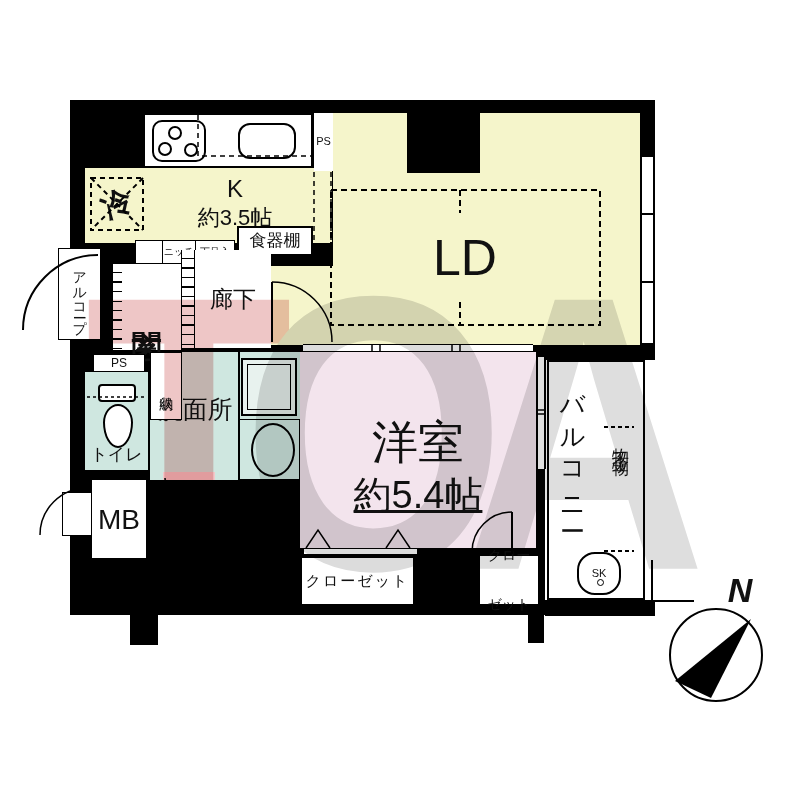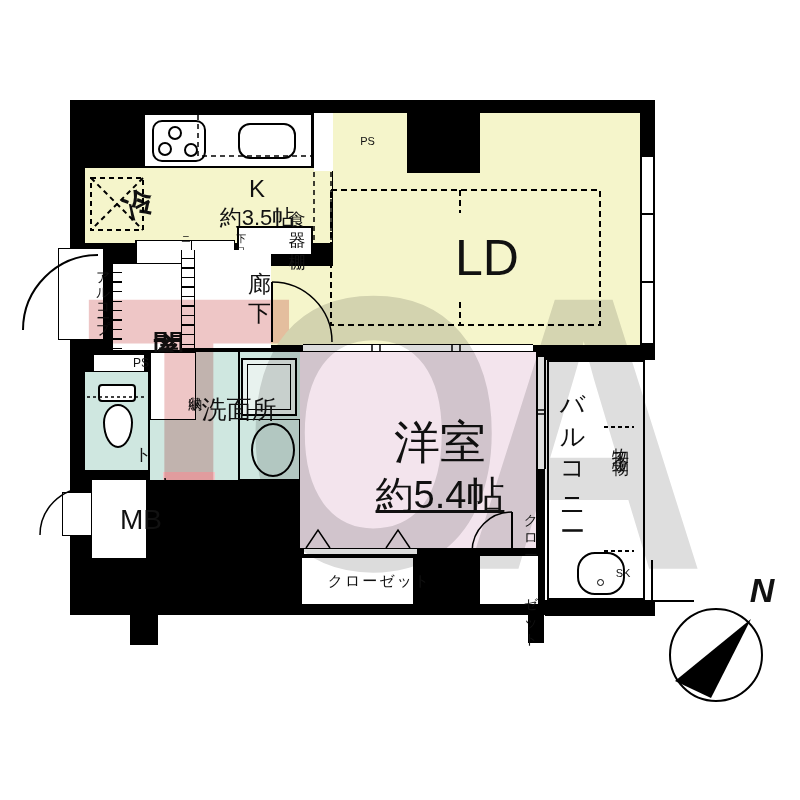--- a/index.html
+++ b/index.html
@@ -6,21 +6,21 @@
   .plan{position:relative;width:800px;height:800px;background:#fff;overflow:hidden;
         font-family:"Liberation Sans","DejaVu Sans",sans-serif;color:#111;}
   .abs{position:absolute;box-sizing:border-box;}
   .wall{background:#000;}
   .yellow{background:#f5f5cb;}
   .pink{background:#f3e4ed;}
   .teal{background:#cfe7e0;}
   .white{background:#fff;}
   .b2{border:2px solid #000;}
   .b15{border:1.5px solid #000;}
-  .lbl{display:flex;align-items:center;justify-content:center;text-align:center;line-height:1.25;padding-left:44px;}
+  .lbl{display:flex;align-items:center;justify-content:center;text-align:center;line-height:1.25;}
   .col{flex-direction:column;}
   .vert{writing-mode:vertical-rl;text-orientation:upright;}
   .svgov{position:absolute;left:0;top:0;pointer-events:none;}
   .tile-l{position:absolute;left:0;top:0;width:9px;height:100%;
           background:repeating-linear-gradient(to bottom,transparent 0 8px,#000 8px 9.5px);}
   .watermark{position:absolute;left:85px;top:248px;font-size:340px;line-height:0.95;
              letter-spacing:-45px;font-weight:bold;transform:scaleY(1.15);transform-origin:top left;
              mix-blend-mode:multiply;pointer-events:none;white-space:nowrap;}
   .wm-t{color:#eec6c6;}
   .wm-o{color:#dcdcdc;}

